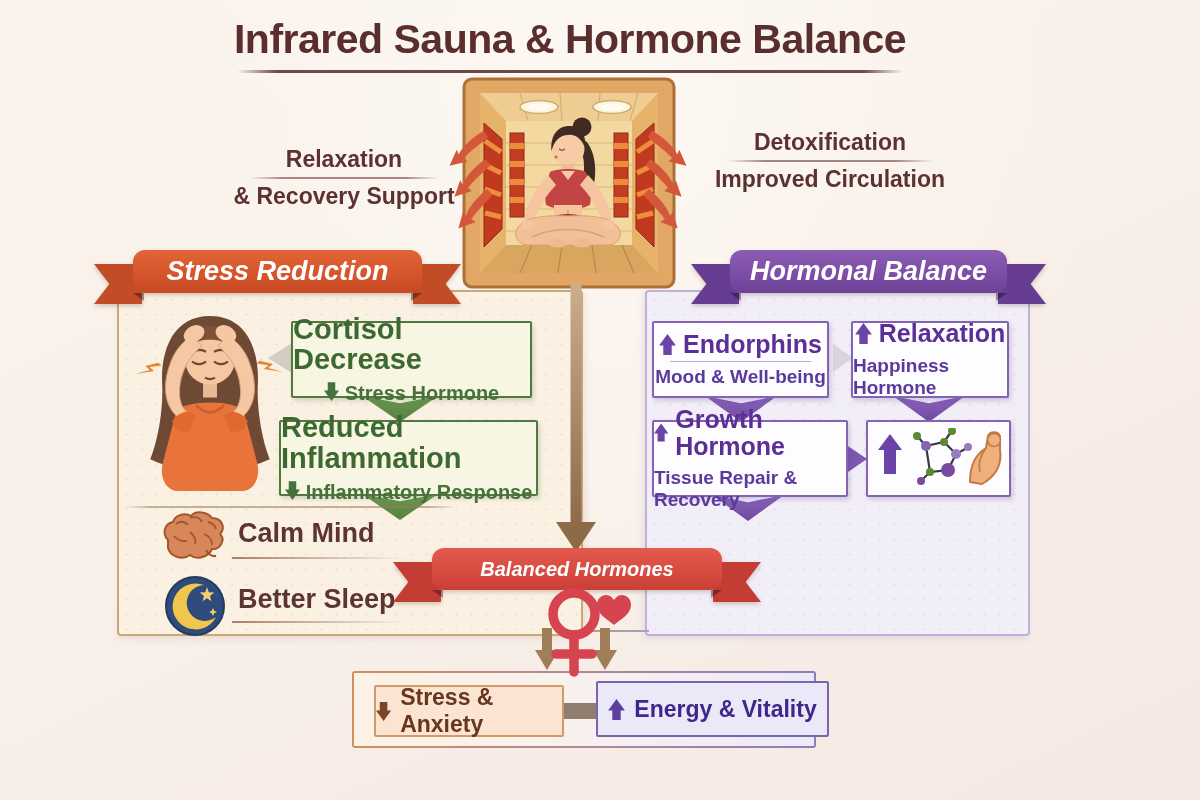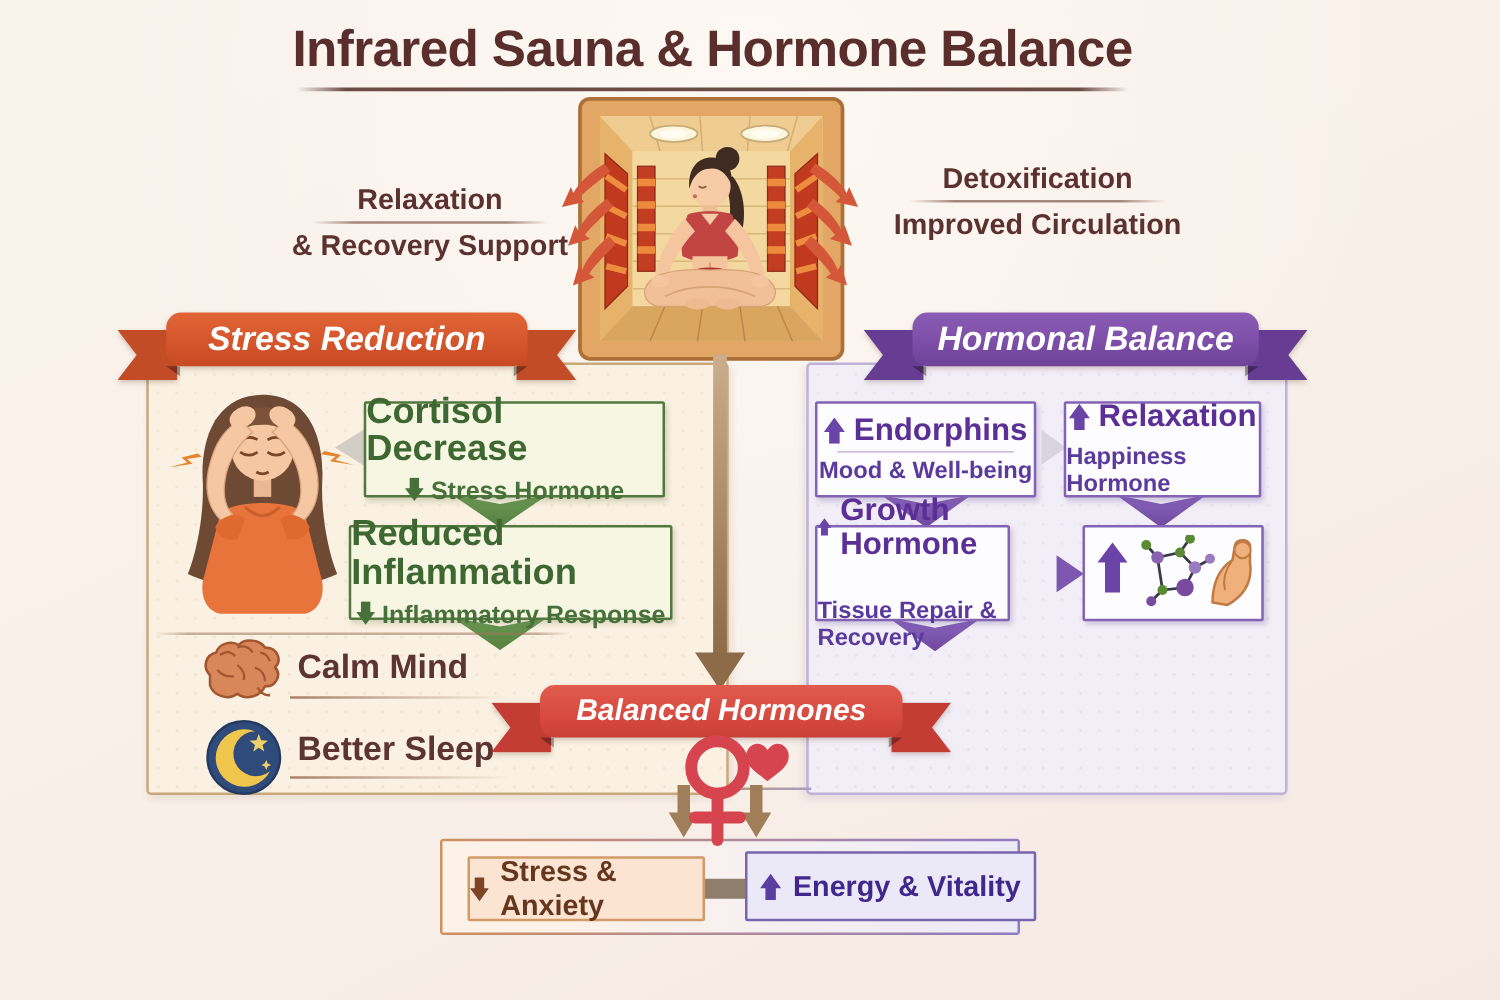--- a/index.html
+++ b/index.html
@@ -45,38 +45,38 @@
   .ribbon .fold{position:absolute;top:100%;width:0;height:0;}
   .ribbon .fold.fl{left:0;border-top:8px solid rgba(0,0,0,0.35);border-left:11px solid transparent;}
   .ribbon .fold.fr{right:0;border-top:8px solid rgba(0,0,0,0.35);border-right:11px solid transparent;}
   .rib-stress{left:133px;top:250px;width:289px;}
   .rib-stress .band{background:linear-gradient(180deg,#e06536,#d4542b 60%,#c64a24);}
   .rib-stress .tail{background:#c24c26;}
   .rib-hormone{left:730px;top:250px;width:277px;}
   .rib-hormone .band{background:linear-gradient(180deg,#8a5cb4,#7b4da6 60%,#6d4296);}
   .rib-hormone .tail{background:#663d92;}
   .rib-balanced{left:432px;top:548px;width:290px;height:42px;}
-  .rib-balanced .band{font-size:24px;background:linear-gradient(180deg,#e25a4e,#d74a40 60%,#c93f36);}
+  .rib-balanced .band{font-size:20px;background:linear-gradient(180deg,#e25a4e,#d74a40 60%,#c93f36);}
   .rib-balanced .tail{background:#c43d34;}
   
   .gbox,.pbox{position:absolute;z-index:3;box-sizing:border-box;display:flex;flex-direction:column;
     align-items:center;justify-content:center;border-radius:2px;}
   .gbox{background:#f7f6e2;border:2px solid #51793f;box-shadow:2px 3px 4px rgba(90,110,60,0.22);}
   .gbox .t{font-size:29px;font-weight:bold;color:#3d6831;line-height:1.05;}
   .gbox .dv{width:82%;height:1px;background:#a9b895;margin:4px 0;}
   .gbox .s{display:flex;gap:6px;font-size:20px;font-weight:bold;color:#47713a;}
   .pbox{background:#fdfcfe;border:2px solid #8463b5;box-shadow:2px 3px 4px rgba(90,70,140,0.22);}
   .pbox .tr{display:flex;align-items:center;gap:7px;font-size:25px;font-weight:bold;color:#5b2f96;line-height:1.05;}
   .pbox .dv{width:82%;height:1px;background:#b9a8d4;margin:4px 0;}
   .pbox .s{font-size:19px;font-weight:bold;color:#5b3a9e;}
   .box-cortisol{left:291px;top:321px;width:241px;height:77px;}
   .box-reduced{left:279px;top:420px;width:259px;height:76px;}
   .box-endorphins{left:652px;top:321px;width:177px;height:77px;}
   .box-serotonin{left:851px;top:321px;width:158px;height:77px;}
-  .box-growth{left:652px;top:420px;width:156px;height:77px;gap:11px;}
+  .box-growth{left:652px;top:420px;width:196px;height:77px;}
   .box-strength{left:866px;top:420px;width:145px;height:77px;}
   
   .chev{position:absolute;z-index:2;}
   .chev-down-g{width:76px;height:26px;background:linear-gradient(180deg,#6a9a54,#55813f);
     clip-path:polygon(0 0,50% 28%,100% 0,50% 100%);}
   .chev-down-p{width:72px;height:26px;background:linear-gradient(180deg,#8a64bd,#70489e);
     clip-path:polygon(0 0,50% 28%,100% 0,50% 100%);}
   .chev-left-gray{width:24px;height:30px;background:#d2cec5;clip-path:polygon(100% 0,0 50%,100% 100%);}
   .chev-right-gray{width:20px;height:28px;background:#d9d5e0;clip-path:polygon(0 0,100% 50%,0 100%);}
   .chev-right-p{width:22px;height:30px;background:#7d57b0;clip-path:polygon(0 0,100% 50%,0 100%);}

